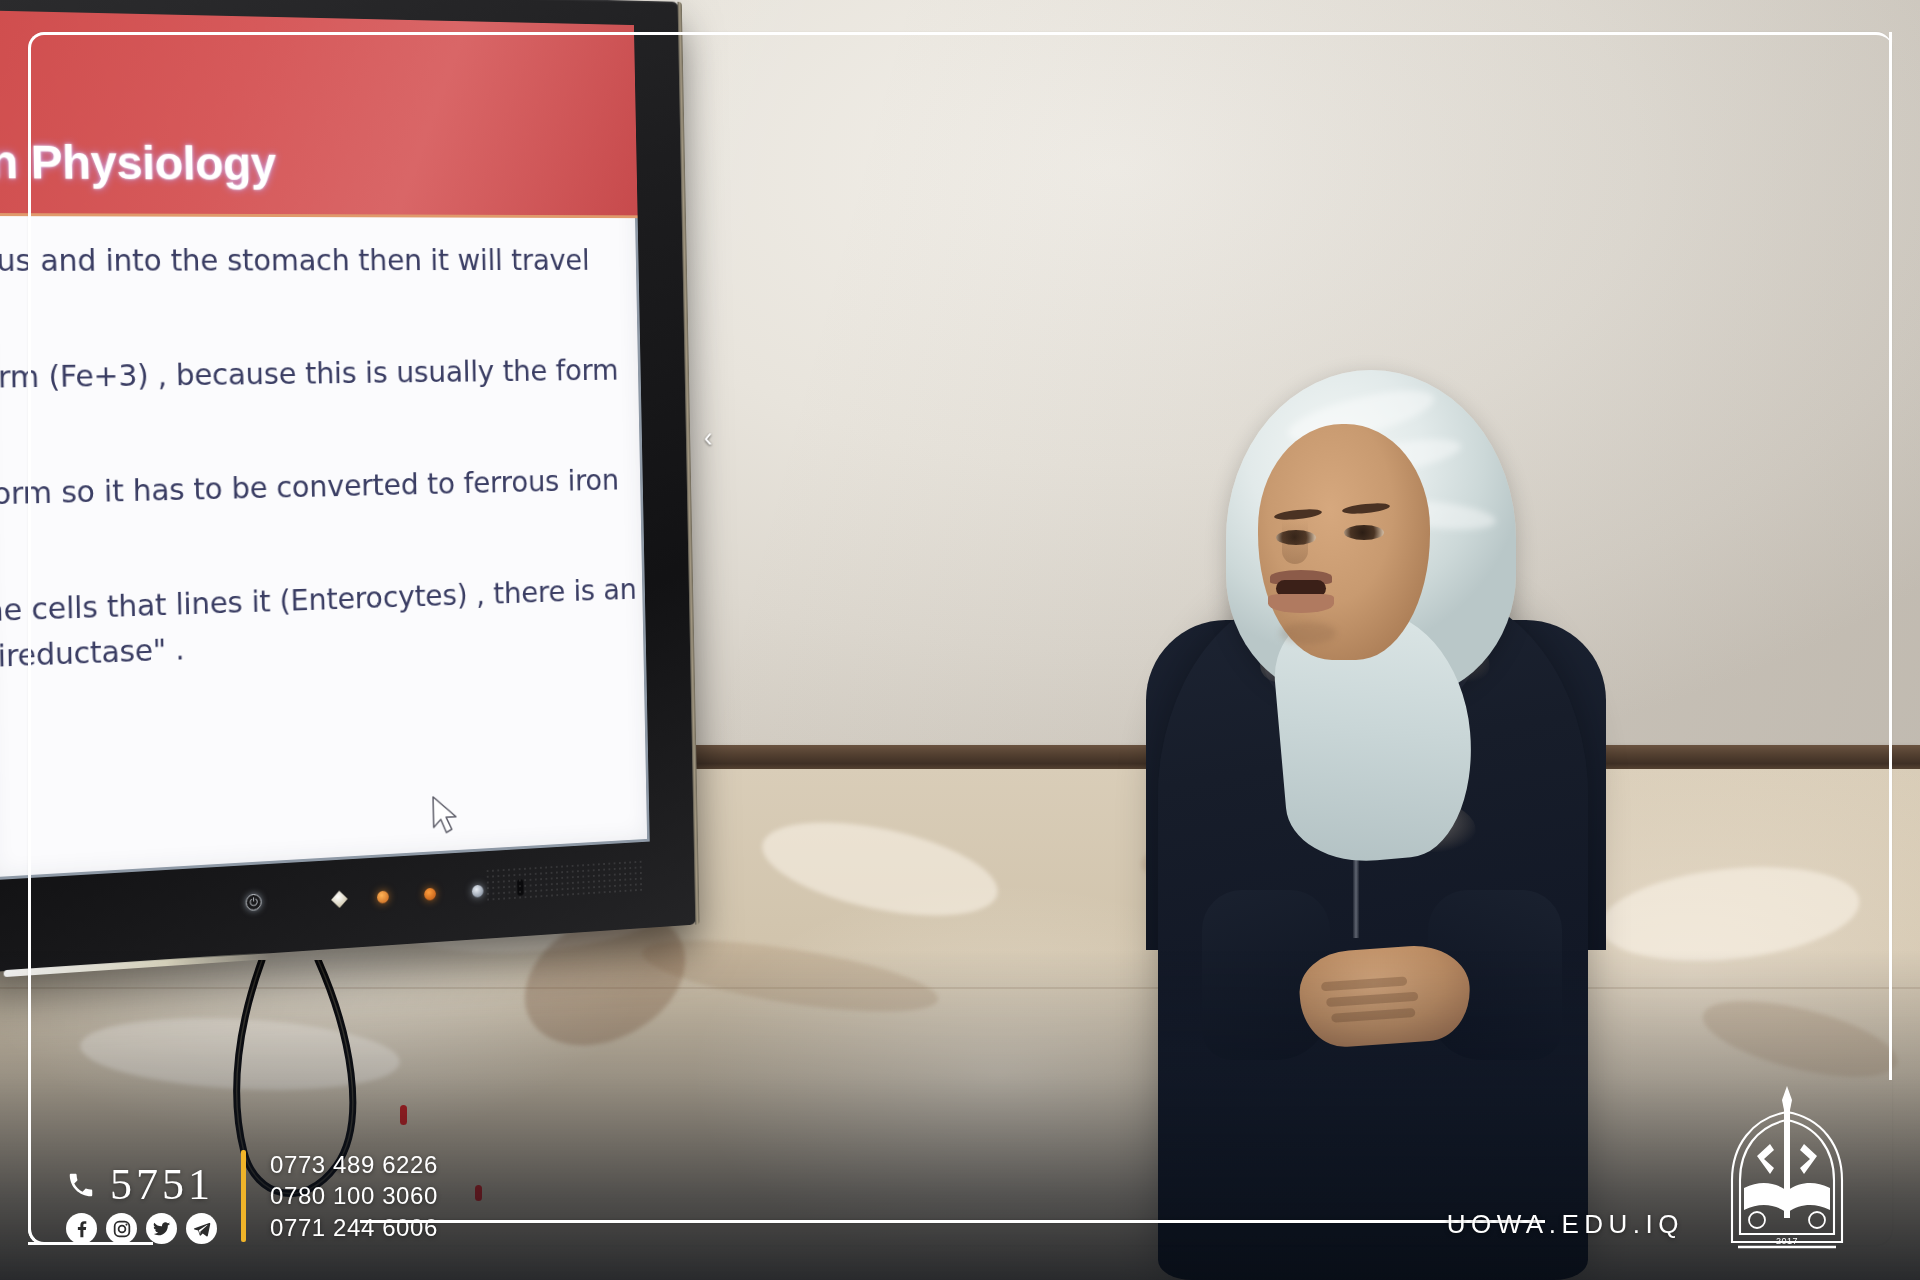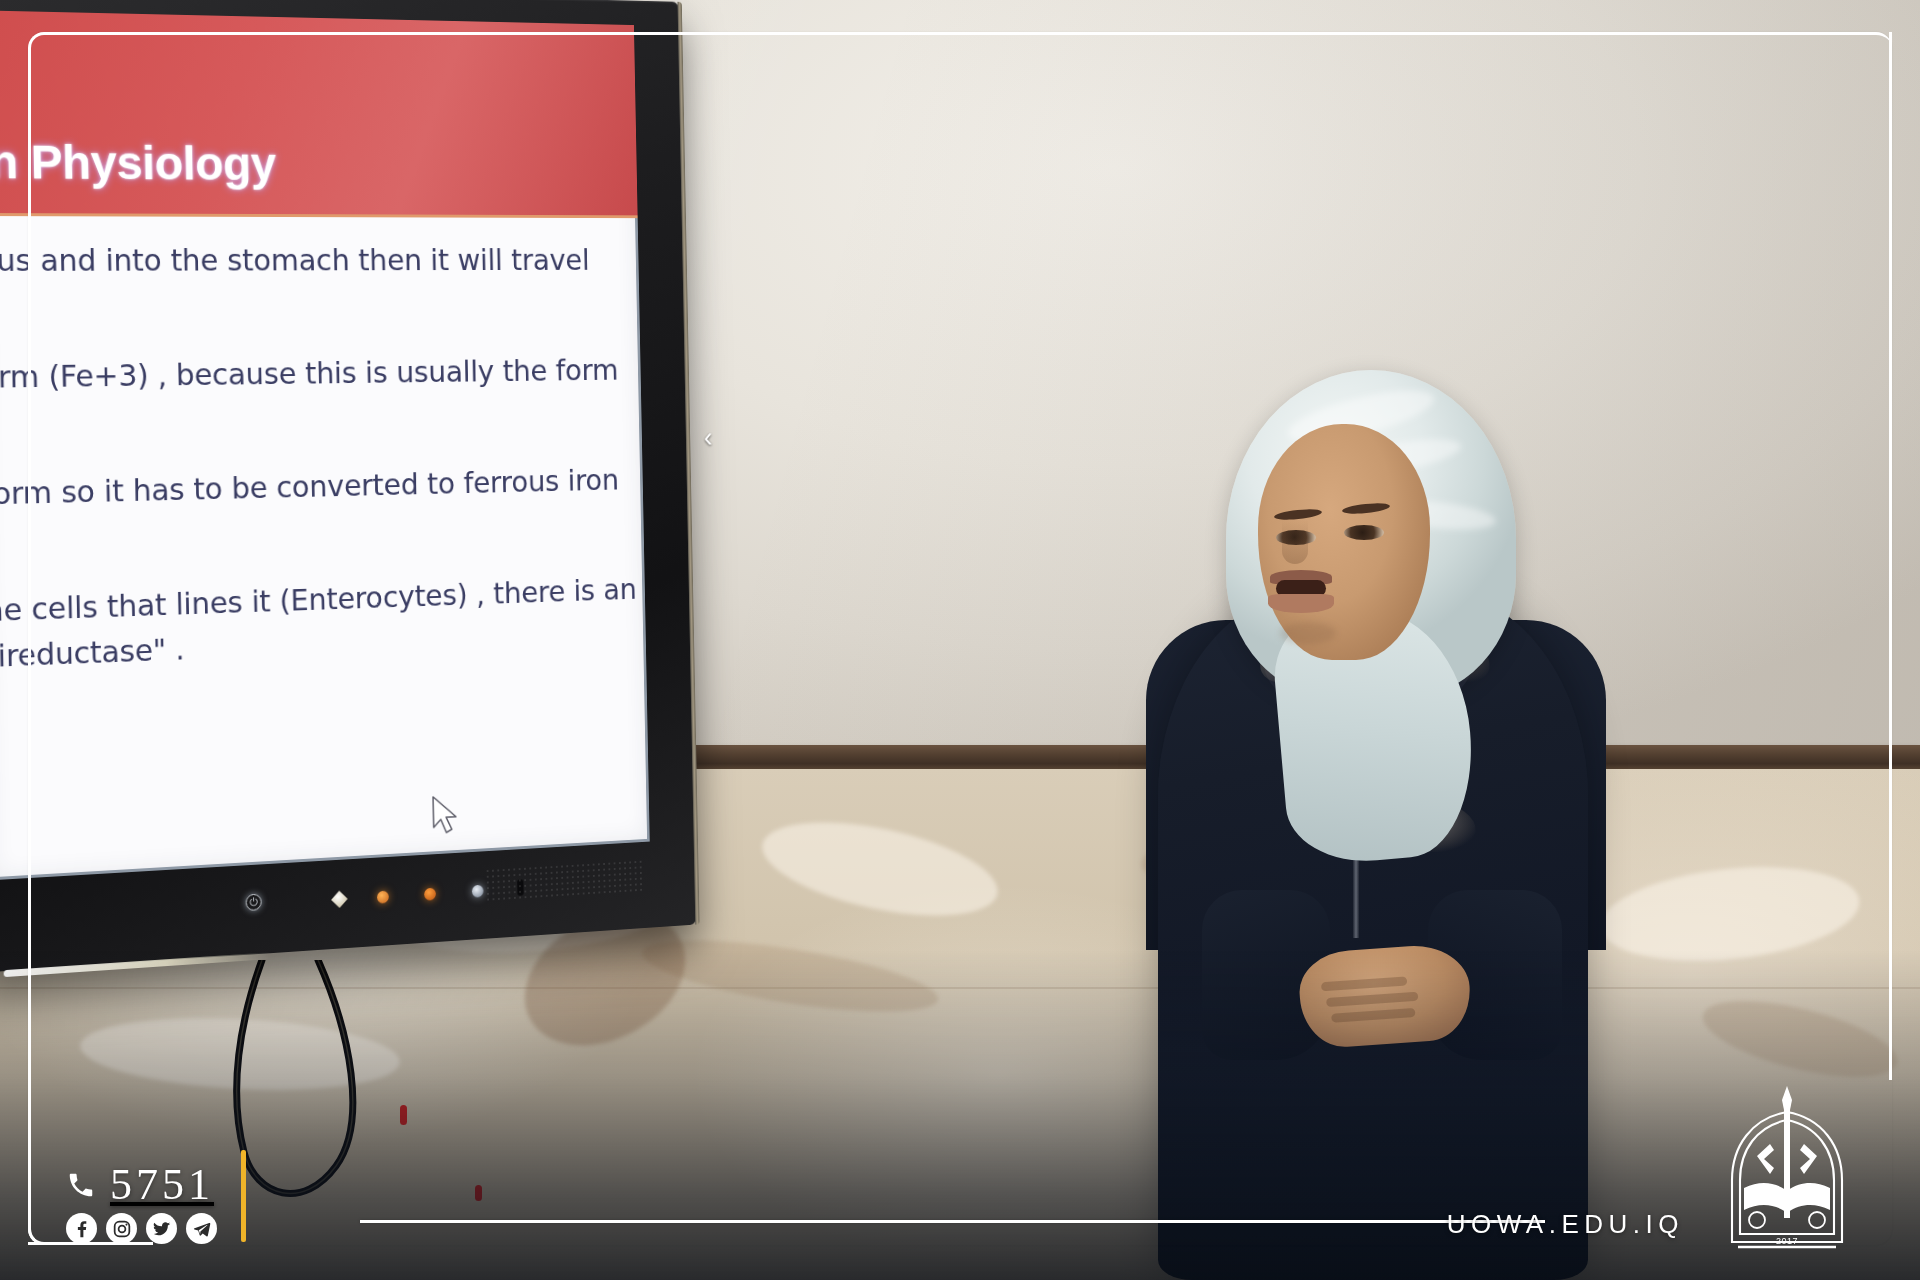--- a/index.html
+++ b/index.html
@@ -207,21 +207,21 @@
     position:absolute; left:28px; bottom:35px; width:18px; height:18px;
     border-left:3px solid #fff; border-bottom:3px solid #fff; border-radius:0 0 0 16px;
   }
   .bottom-fade{
     position:absolute; left:0; bottom:0; width:100%; height:330px;
     background:linear-gradient(180deg, rgba(18,26,38,0) 0%, rgba(18,26,38,.26) 38%, rgba(12,18,28,.62) 74%, rgba(8,13,21,.82) 100%);
     pointer-events:none;
   }
 
   #footer{ position:absolute; left:0; bottom:0; width:100%; height:160px; }
-  .contact{ position:absolute; left:66px; bottom:36px; display:flex; align-items:flex-end; gap:18px;text-decoration:underline; }
+  .contact{ position:absolute; left:66px; bottom:36px; display:flex; align-items:flex-end; gap:18px; }
   .col-a{ display:flex; flex-direction:column; gap:6px; }
   .hot{ display:flex; align-items:center; gap:14px; }
   .hot-num{ color:#fff; font-size:44px; font-weight:300; letter-spacing:4px;
             font-family:"Liberation Serif", serif; line-height:1;
             text-shadow:0 1px 4px rgba(0,0,0,.45); }
   .socials{ display:flex; gap:9px; }
   .soc{ width:31px; height:31px; border-radius:50%; background:#fff;
         display:flex; align-items:center; justify-content:center; }
   .divider-y{ width:5px; height:92px; background:#f0b429; border-radius:2px; margin:0 6px 2px 6px; }
   .phones{ display:flex; flex-direction:column; gap:3px; padding-bottom:2px; }
@@ -378,20 +378,25 @@
           <div class="soc">
             <svg width="22" height="22" viewBox="0 0 24 24">
                 <path fill="#2b2b2b" d="M20.6 5.1 3.9 11.3c-.95.36-.94.88-.17 1.12l4.1 1.28 1.58 4.84c.2.54.36.75.73.75.36 0 .52-.17.72-.36l1.95-1.9 4.06 3c.74.41 1.28.2 1.46-.69l2.64-12.45c.27-1.09-.42-1.58-1.37-1.19zM8.5 13.3l8.8-5.55c.43-.26.83-.12.5.17l-7.53 6.8-.29 3.13-1.48-4.55z"></path>
               </svg>
           </div>
         </div>
       </div>
 
       <div class="divider-y"></div>
 
+      <div class="phones">
+        <div class="phone">0773 489 6226</div>
+        <div class="phone">0780 100 3060</div>
+        <div class="phone">0771 244 6006</div>
+      </div>
     </div>
 
     <div class="rule"></div>
     <div class="site">UOWA.EDU.IQ</div>
 
     <svg class="logo" viewBox="0 0 150 172">
       <g fill="none" stroke="#ffffff" stroke-width="2.1">
         <path d="M75 28 C 40 34, 20 62, 20 96 L 20 158 L 130 158 L 130 96 C 130 62, 110 34, 75 28 Z"></path>
         <path d="M75 36 C 45 42, 28 66, 28 96 L 28 150 L 122 150 L 122 96 C 122 66, 105 42, 75 36 Z"></path>
       </g>

